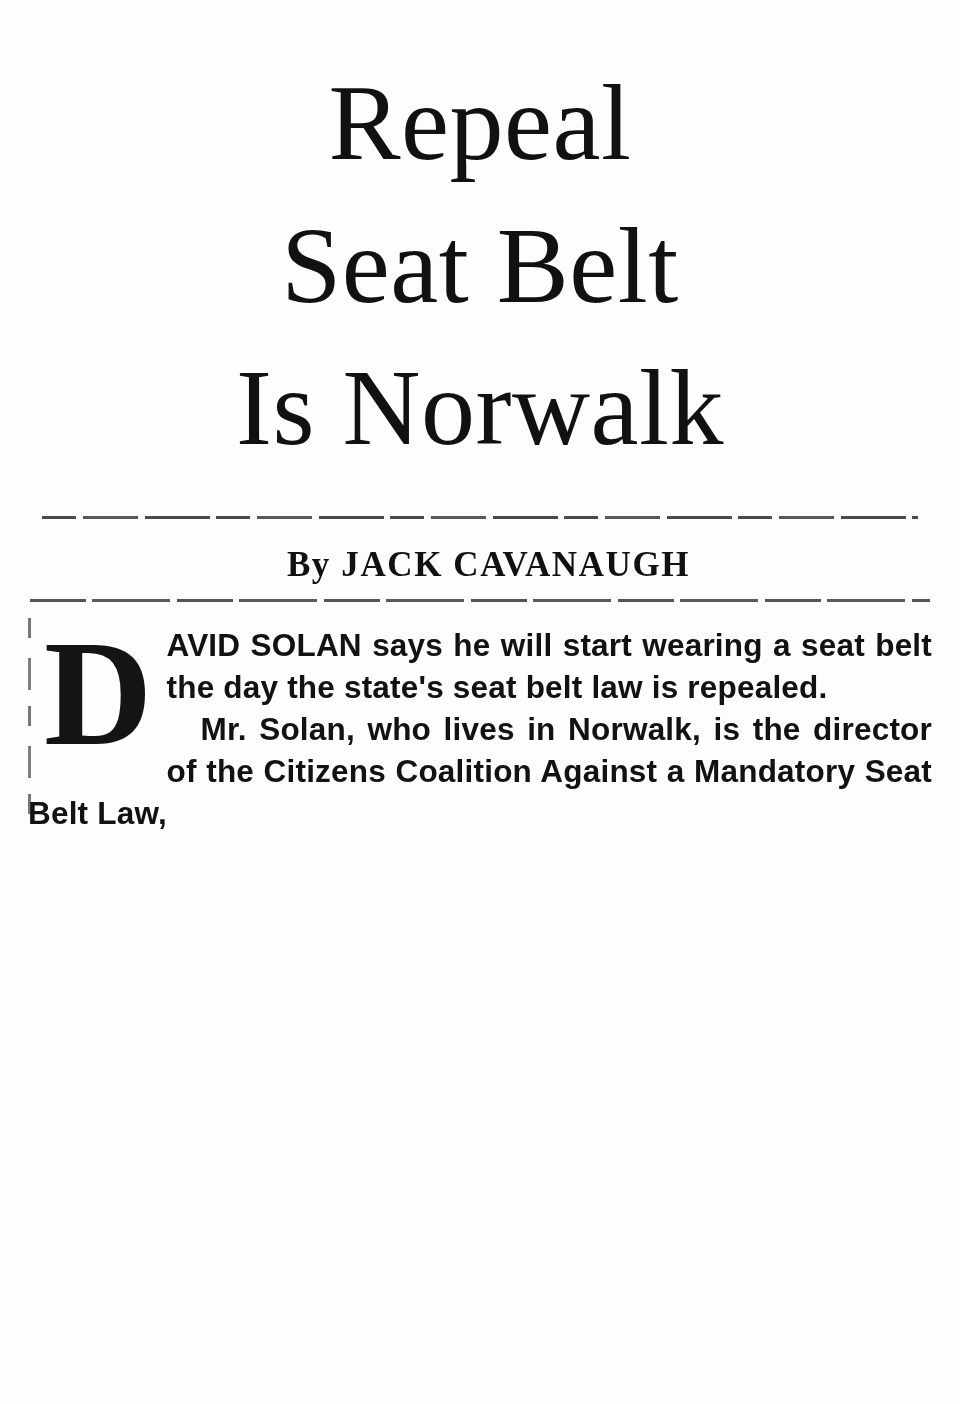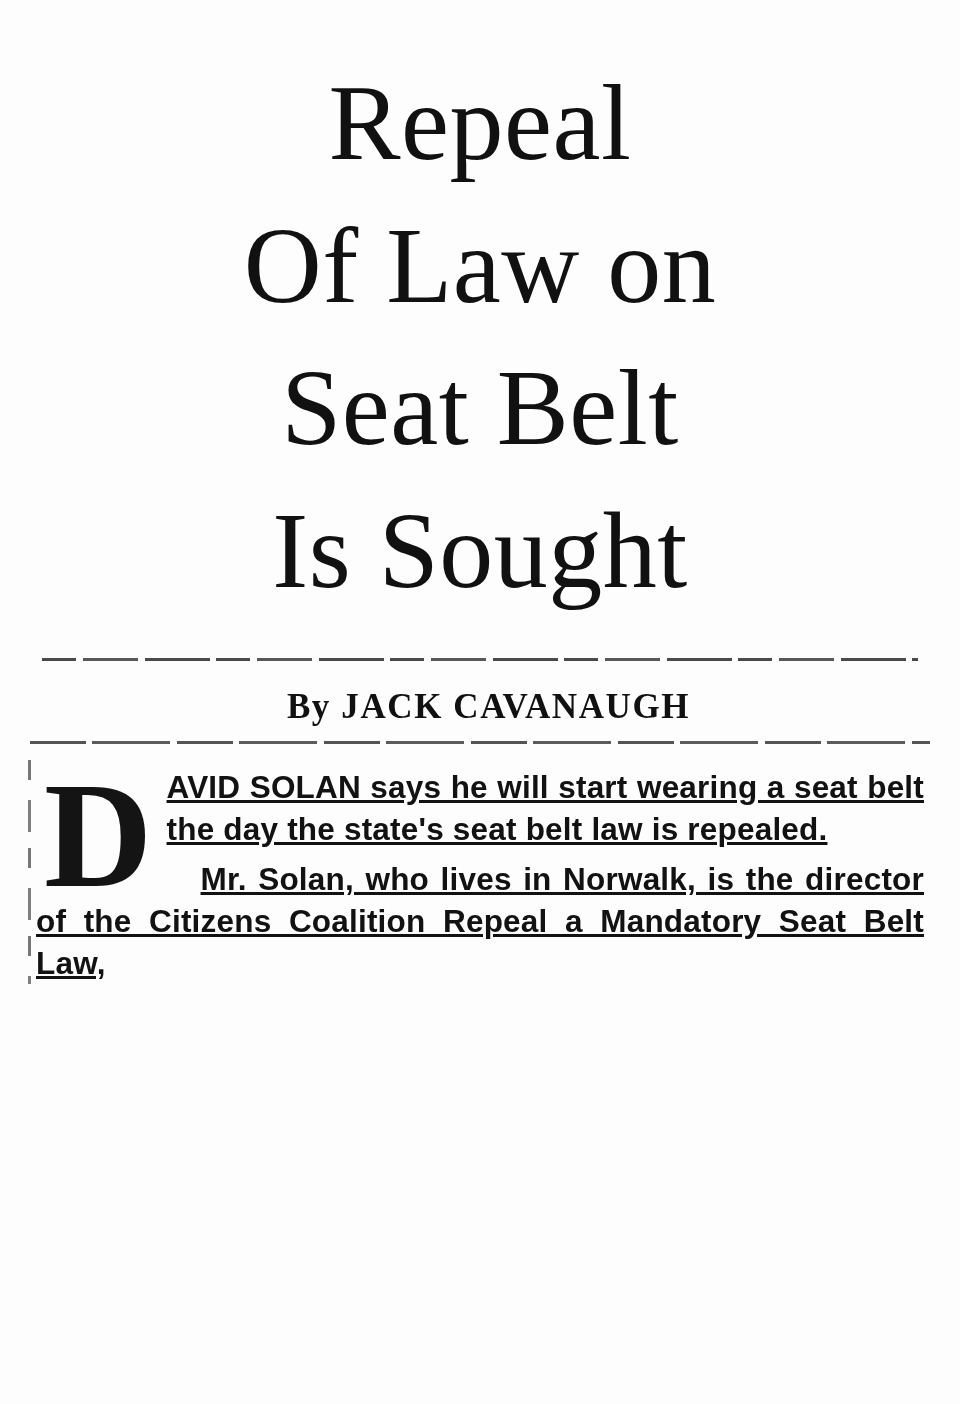--- a/index.html
+++ b/index.html
@@ -102,51 +102,49 @@
   .dropcap {
     float: left;
     font-family: "Liberation Serif", serif;
     font-weight: 700;
     font-size: 150px;
     line-height: 126px;
     margin: 6px 14px 0 16px;
     color: #141414;
   }
   .para {
-    margin: 8px;
+    margin: 0;
     text-indent: 0;
-    text-decoration: underline;
   }
   .para + .para {
     text-indent: 34px;
   }
   .lead-text {
     display: block;
   }
 </style>
 </head>
 <body>
 
 <div class="page">
 
   <div class="headline">
     <div class="headline-line">Repeal</div>
-    <div class="headline-line">Of Law on</div>
     <div class="headline-line">Seat Belt</div>
-    <div class="headline-line">Is Sought</div>
+    <div class="headline-line">Is Norwalk</div>
   </div>
 
   <div class="rule-top"></div>
 
   <div class="byline">By JACK CAVANAUGH</div>
 
   <div class="rule-under-byline"></div>
 
   <div class="body-col">
     <div class="col-edge"></div>
 
     <span class="dropcap">D</span>
 
     <p class="para lead-text">AVID SOLAN says he will start wearing a seat belt the day the state's seat belt law is repealed.</p>
-    <p class="para">Mr. Solan, who lives in Norwalk, is the director of the Citizens Coalition Repeal a Mandatory Seat Belt Law,</p>
+    <p class="para">Mr. Solan, who lives in Norwalk, is the director of the Citizens Coalition Against a Mandatory Seat Belt Law,</p>
   </div>
 
 </div>
 
 </body></html>

